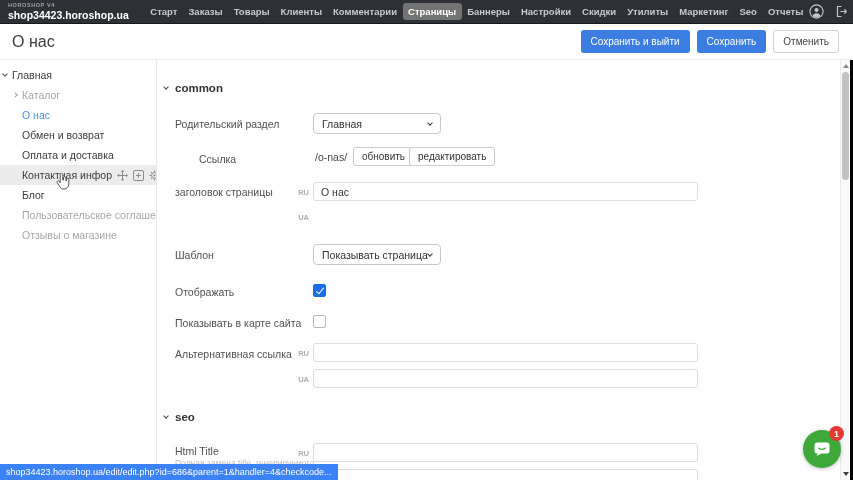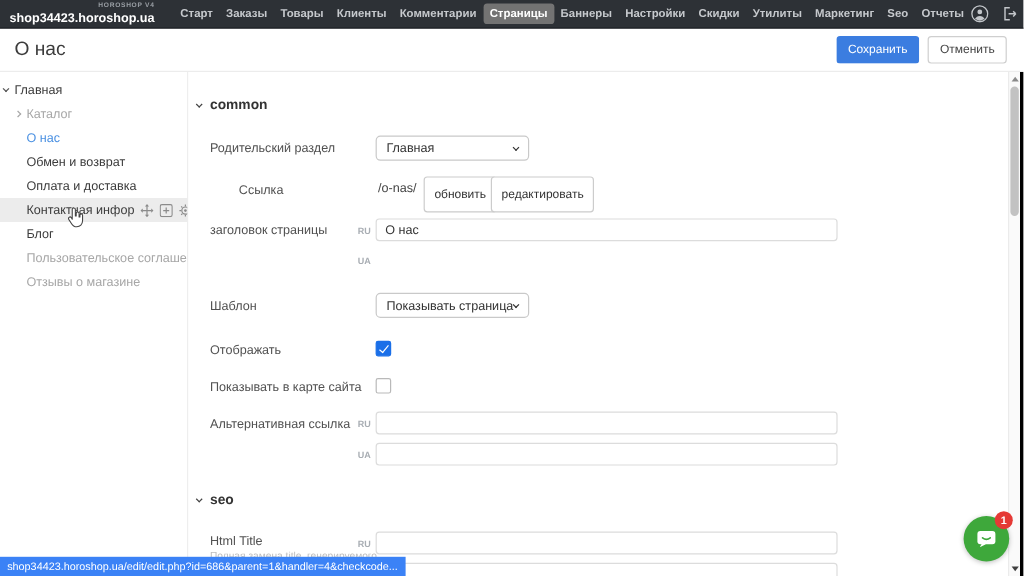--- a/index.html
+++ b/index.html
@@ -8,21 +8,21 @@
     width:853px; height:480px; position:relative; overflow:hidden;
     background:#fff; font-family:"Liberation Sans", sans-serif;
   }
 
   
   .topbar {
     position:absolute; top:0; left:0; width:853px; height:24px;
     background:#2d3136; border-bottom:1px solid #161a1f;
     display:flex; align-items:center;
   }
-  .logo { margin-left:8px; line-height:1; cursor:pointer;text-align:right; }
+  .logo { margin-left:8px; line-height:1; cursor:pointer; }
   .logo-top { font-size:5.5px; color:#9ba0a6; font-weight:bold; letter-spacing:.6px; }
   .logo-domain { font-size:10.5px; color:#fff; font-weight:bold; margin-top:1.5px; }
   .nav { display:flex; align-items:center; margin-left:16px; }
   .nav-item {
     font-size:9.5px; font-weight:600; color:#c6c9cd; padding:3px 5.5px;
     border-radius:3px; cursor:pointer; white-space:nowrap;
   }
   .nav-item.active { background:#737373; color:#fff; }
   .top-icons { margin-left:auto; margin-right:10px; display:flex; gap:11px; align-items:center; }
   .top-icons svg { display:block; cursor:pointer; }
@@ -90,21 +90,21 @@
   }
   .fselect {
     position:absolute; left:156px; width:128px; height:21px;
     border:1px solid #c9c9c9; border-radius:4px; background:#fff;
     font-size:10.5px; color:#333; display:flex; align-items:center;
     padding-left:8px; cursor:pointer;
   }
   .fselect .chev { position:absolute; right:8px; border-color:#333; }
   .linkval { position:absolute; left:158px; font-size:10.5px; color:#444; }
   .smallbtn {
-    position:absolute; height:30px; border:1px solid #ccc; border-radius:3px;
+    position:absolute; height:19px; border:1px solid #ccc; border-radius:3px;
     background:#fff; font-family:inherit; font-size:10px; color:#333;
     padding:0 8px; cursor:pointer;
   }
   .checkbox {
     position:absolute; left:156px; width:13px; height:13px;
     border:1px solid #b9b9b9; border-radius:2px; background:#fff; cursor:pointer;
   }
   .checkbox.checked { background:#1a6fe8; border-color:#1a6fe8; }
   .checkbox.checked::after {
     content:""; position:absolute; left:4px; top:1px; width:3px; height:7px;
@@ -197,20 +197,21 @@
     <svg width="14" height="13" viewBox="0 0 14 13">
       <path d="M6.5 1.5 H2.5 V11.5 H6.5" fill="none" stroke="#c3c6ca" stroke-width="1.2"></path>
       <path d="M5.5 6.5 H11.5 M11.5 6.5 L9.3 4.3 M11.5 6.5 L9.3 8.7" fill="none" stroke="#c3c6ca" stroke-width="1.2"></path>
     </svg>
   </div>
 </div>
 
 <div class="pagehead">
   <div class="page-title">О нас</div>
   <div class="head-buttons">
+    <button class="btn primary">Сохранить и выйти</button>
     <button class="btn primary">Сохранить</button>
     <button class="btn ghost">Отменить</button>
   </div>
 </div>
 
 <div class="sidebar">
 
     <div class="tree-item root">
       <i class="tree-arrow down"></i>
       <span>Главная</span>

